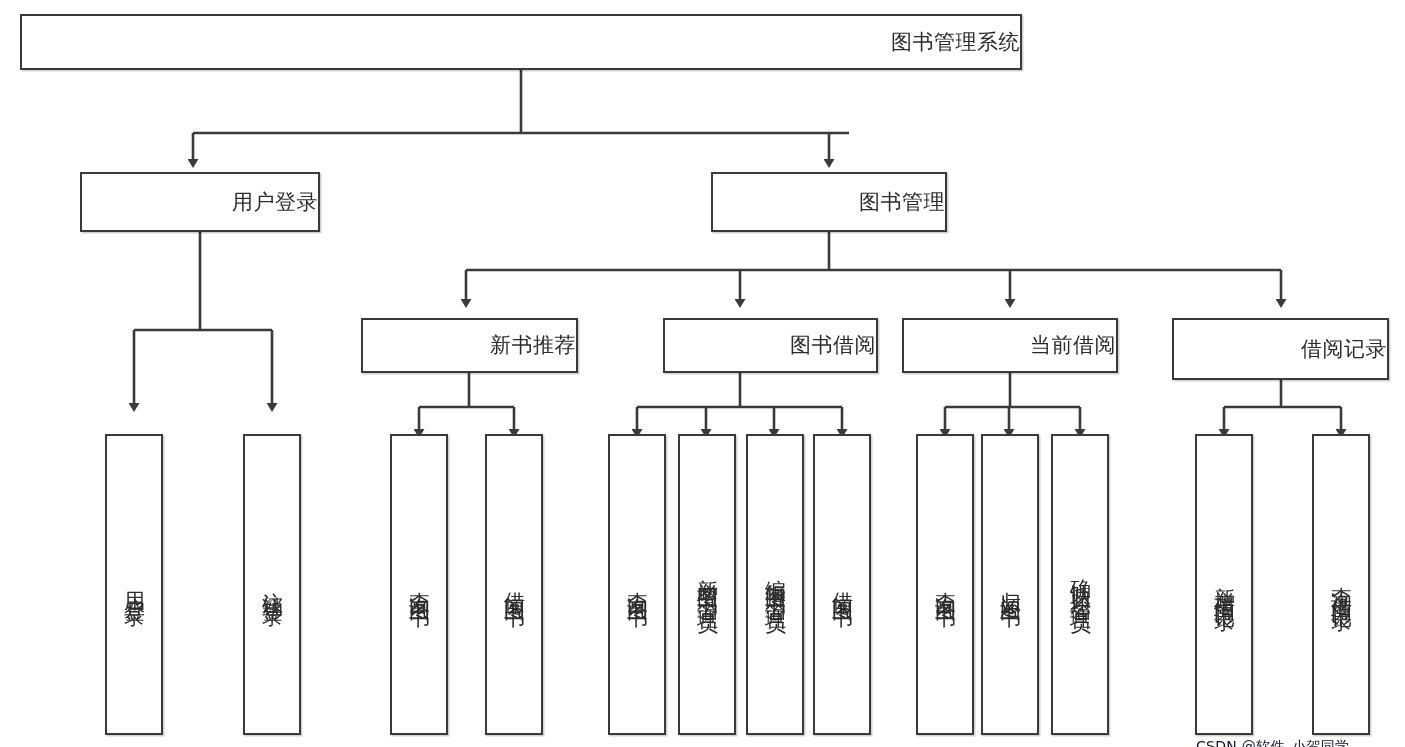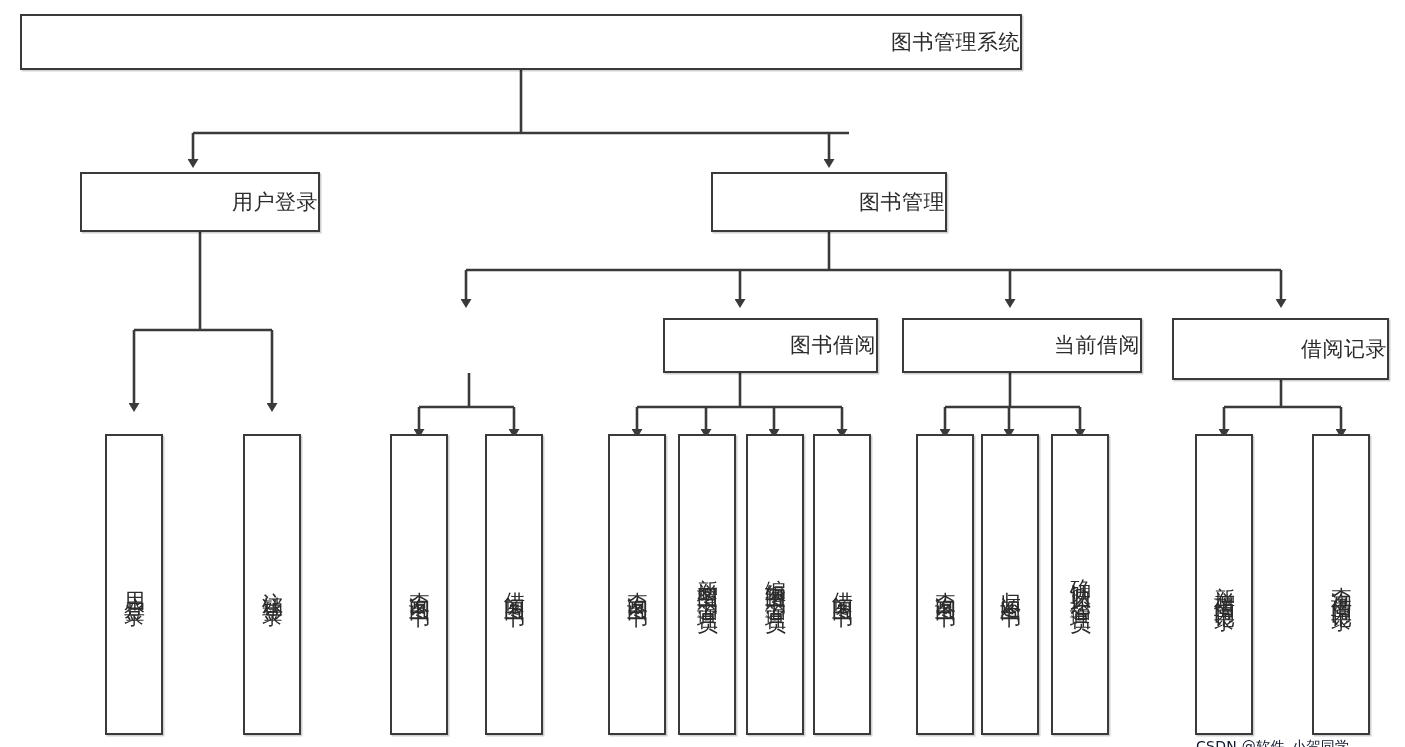--- a/index.html
+++ b/index.html
@@ -127,24 +127,27 @@
     <span class="lbl">图书管理系统</span>
   </div>
 
   <div class="node horiz" style="left:80px; top:172px; width:240px; height:60px;">
     <span class="lbl">用户登录</span>
   </div>
   <div class="node horiz" style="left:711px; top:172px; width:236px; height:60px;padding-left:31px;">
     <span class="lbl">图书管理</span>
   </div>
 
+  <div class="node horiz" style="left:361px; top:318px; width:217px; height:55px;">
+    <span class="lbl">新书推荐</span>
+  </div>
   <div class="node horiz" style="left:633px; top:318px; width:215px; height:55px;margin-left:30px;">
     <span class="lbl">图书借阅</span>
   </div>
-  <div class="node horiz" style="left:902px; top:318px; width:240px; height:55px;">
+  <div class="node horiz" style="left:902px; top:318px; width:216px; height:55px;">
     <span class="lbl">当前借阅</span>
   </div>
   <div class="node horiz" style="left:1172px; top:318px; width:217px; height:62px;">
     <span class="lbl">借阅记录</span>
   </div>
 
   <div class="node vert" style="left:105px; top:434px; width:58px; height:301px;">
     <span class="lbl">用户登录</span>
   </div>
   <div class="node vert" style="left:243px; top:434px; width:58px; height:301px;">

